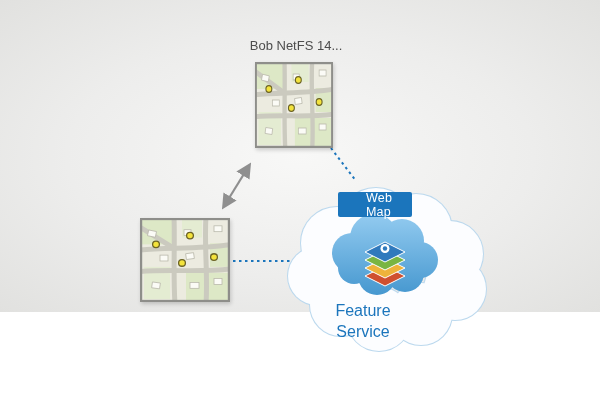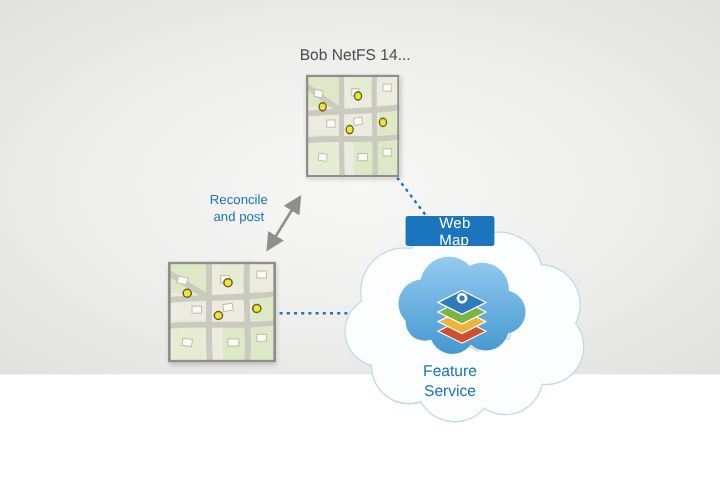--- a/index.html
+++ b/index.html
@@ -13,29 +13,29 @@
   }
   .gfx { position:absolute; left:0; top:0; width:600px; height:400px; }
 
   .label {
     position:absolute; color:#4d4d4d; font-size:13px; text-align:center;
   }
   .blue-label {
     position:absolute; color:var(--accent-blue,#1b75bc); text-align:center; line-height:1.3;
   }
   .reconcile { left:166px; top:160px; width:66px; font-size:11px; }
-  .feature   { left:338px; top:301px; width:74px; font-size:13px; }
+  .feature   { left:326px; top:301px; width:74px; font-size:16px; }
 
   .map { position:absolute; box-shadow:1px 2px 4px rgba(0,0,0,.18); }
   .map svg { display:block; width:100%; height:100%; }
   .map-top  { left:255px; top:62px;  width:78px; height:86px; }
   .map-left { left:140px; top:218px; width:90px; height:84px; }
 
   .webmap-btn {
-    position:absolute; left:338px; top:180px; width:74px; height:25px;
+    position:absolute; left:338px; top:192px; width:74px; height:25px;
     background:var(--button-fill,#1b75bc); color:var(--button-text,#ffffff);
     font-size:12.5px; display:flex; align-items:center; justify-content:center;
     border-radius:2px; letter-spacing:.2px;padding-left:28px;
   }
 
   .hidden-defs { position:absolute; width:0; height:0; }
 </style>
 </head>
 <body>
 
@@ -139,19 +139,18 @@
   </div>
   <div class="map map-left">
     <svg viewBox="0 0 90 86" preserveAspectRatio="none">
       <use href="#map-thumb" width="90" height="86"></use>
     </svg>
   </div>
 
   <div class="label" style="left:238px; top:38px; width:116px;">Bob NetFS 14...</div>
 
 
-  <div class="blue-label reconcile">Reconcile and post</div>
 
   <div class="webmap-btn">Web Map</div>
 
   <div class="blue-label feature">Feature Service</div>
 
 </div>
 
 </body></html>

